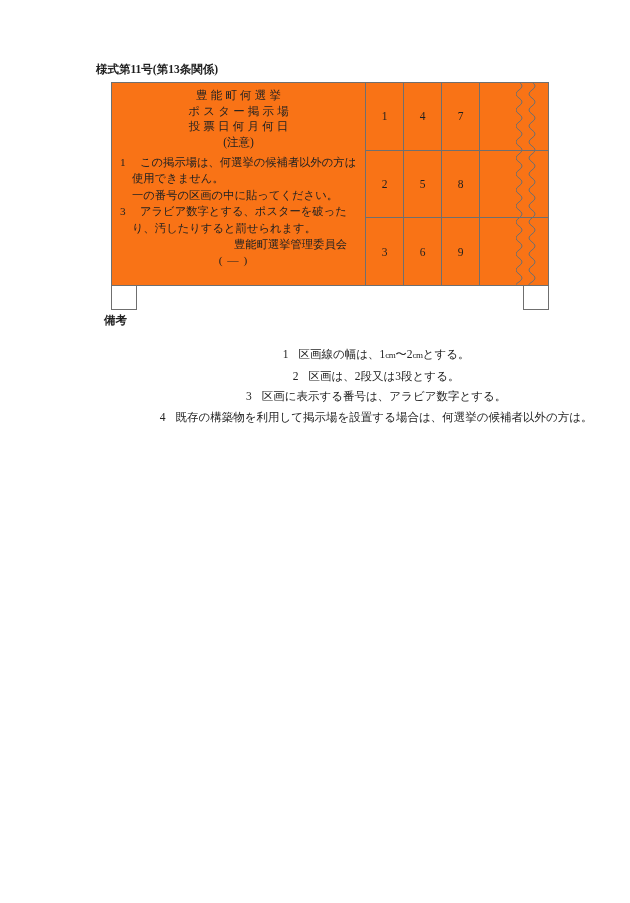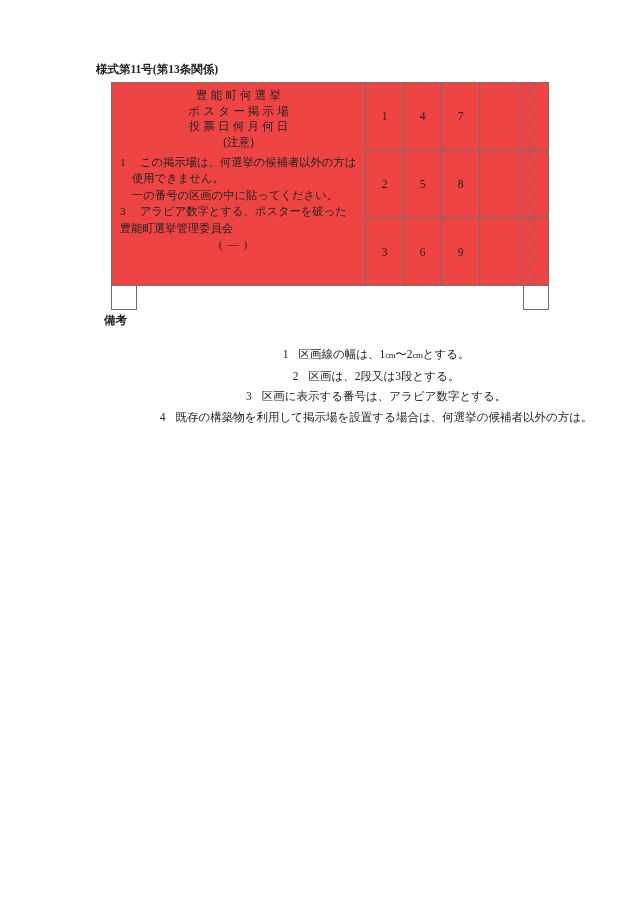--- a/index.html
+++ b/index.html
@@ -31,21 +31,21 @@
   
   .board {
     position: absolute;
     left: 111px;
     top: 82px;
     width: 438px;
     height: 204px;
     border: 1px solid #6f6f6f;
     box-sizing: border-box;
     display: flex;
-    background: #ef4444;
+    background: #f97316;
   }
 
   
   .board-text-panel {
     width: 254px;
     box-sizing: border-box;
     border-right: 1px solid #6f6f6f;
     position: relative;
     padding: 0;
   }
@@ -81,21 +81,21 @@
   }
   .notice-num {
     display: inline-block;
     width: 20px;
   }
   .notice-cont {
     padding-left: 12px;
     white-space: nowrap;
   }
   .committee {
-    text-align: left;
+    text-align: right;
     white-space: nowrap;
     padding-right: 12px;
   }
   .committee-paren {
     text-align: center;
     white-space: nowrap;
     padding-right: 12px;
     letter-spacing: 1px;
   }
 
@@ -214,20 +214,23 @@
       <div class="notice-item notice-cont">
         <span>使用できません。</span>
       </div>
 
       <div class="notice-item notice-cont">
         <span>一の番号の区画の中に貼ってください。</span>
       </div>
 
       <div class="notice-item">
         <span class="notice-num">3</span><span>アラビア数字とする、ポスターを破った</span>
+      </div>
+      <div class="notice-item notice-cont">
+        <span>り、汚したりすると罰せられます。</span>
       </div>
 
       <div class="committee">豊能町選挙管理委員会</div>
       <div class="committee-paren">(    —    )</div>
     </div>
   </div>
 
   <div class="board-grid">
 
     <div class="grid-col">

